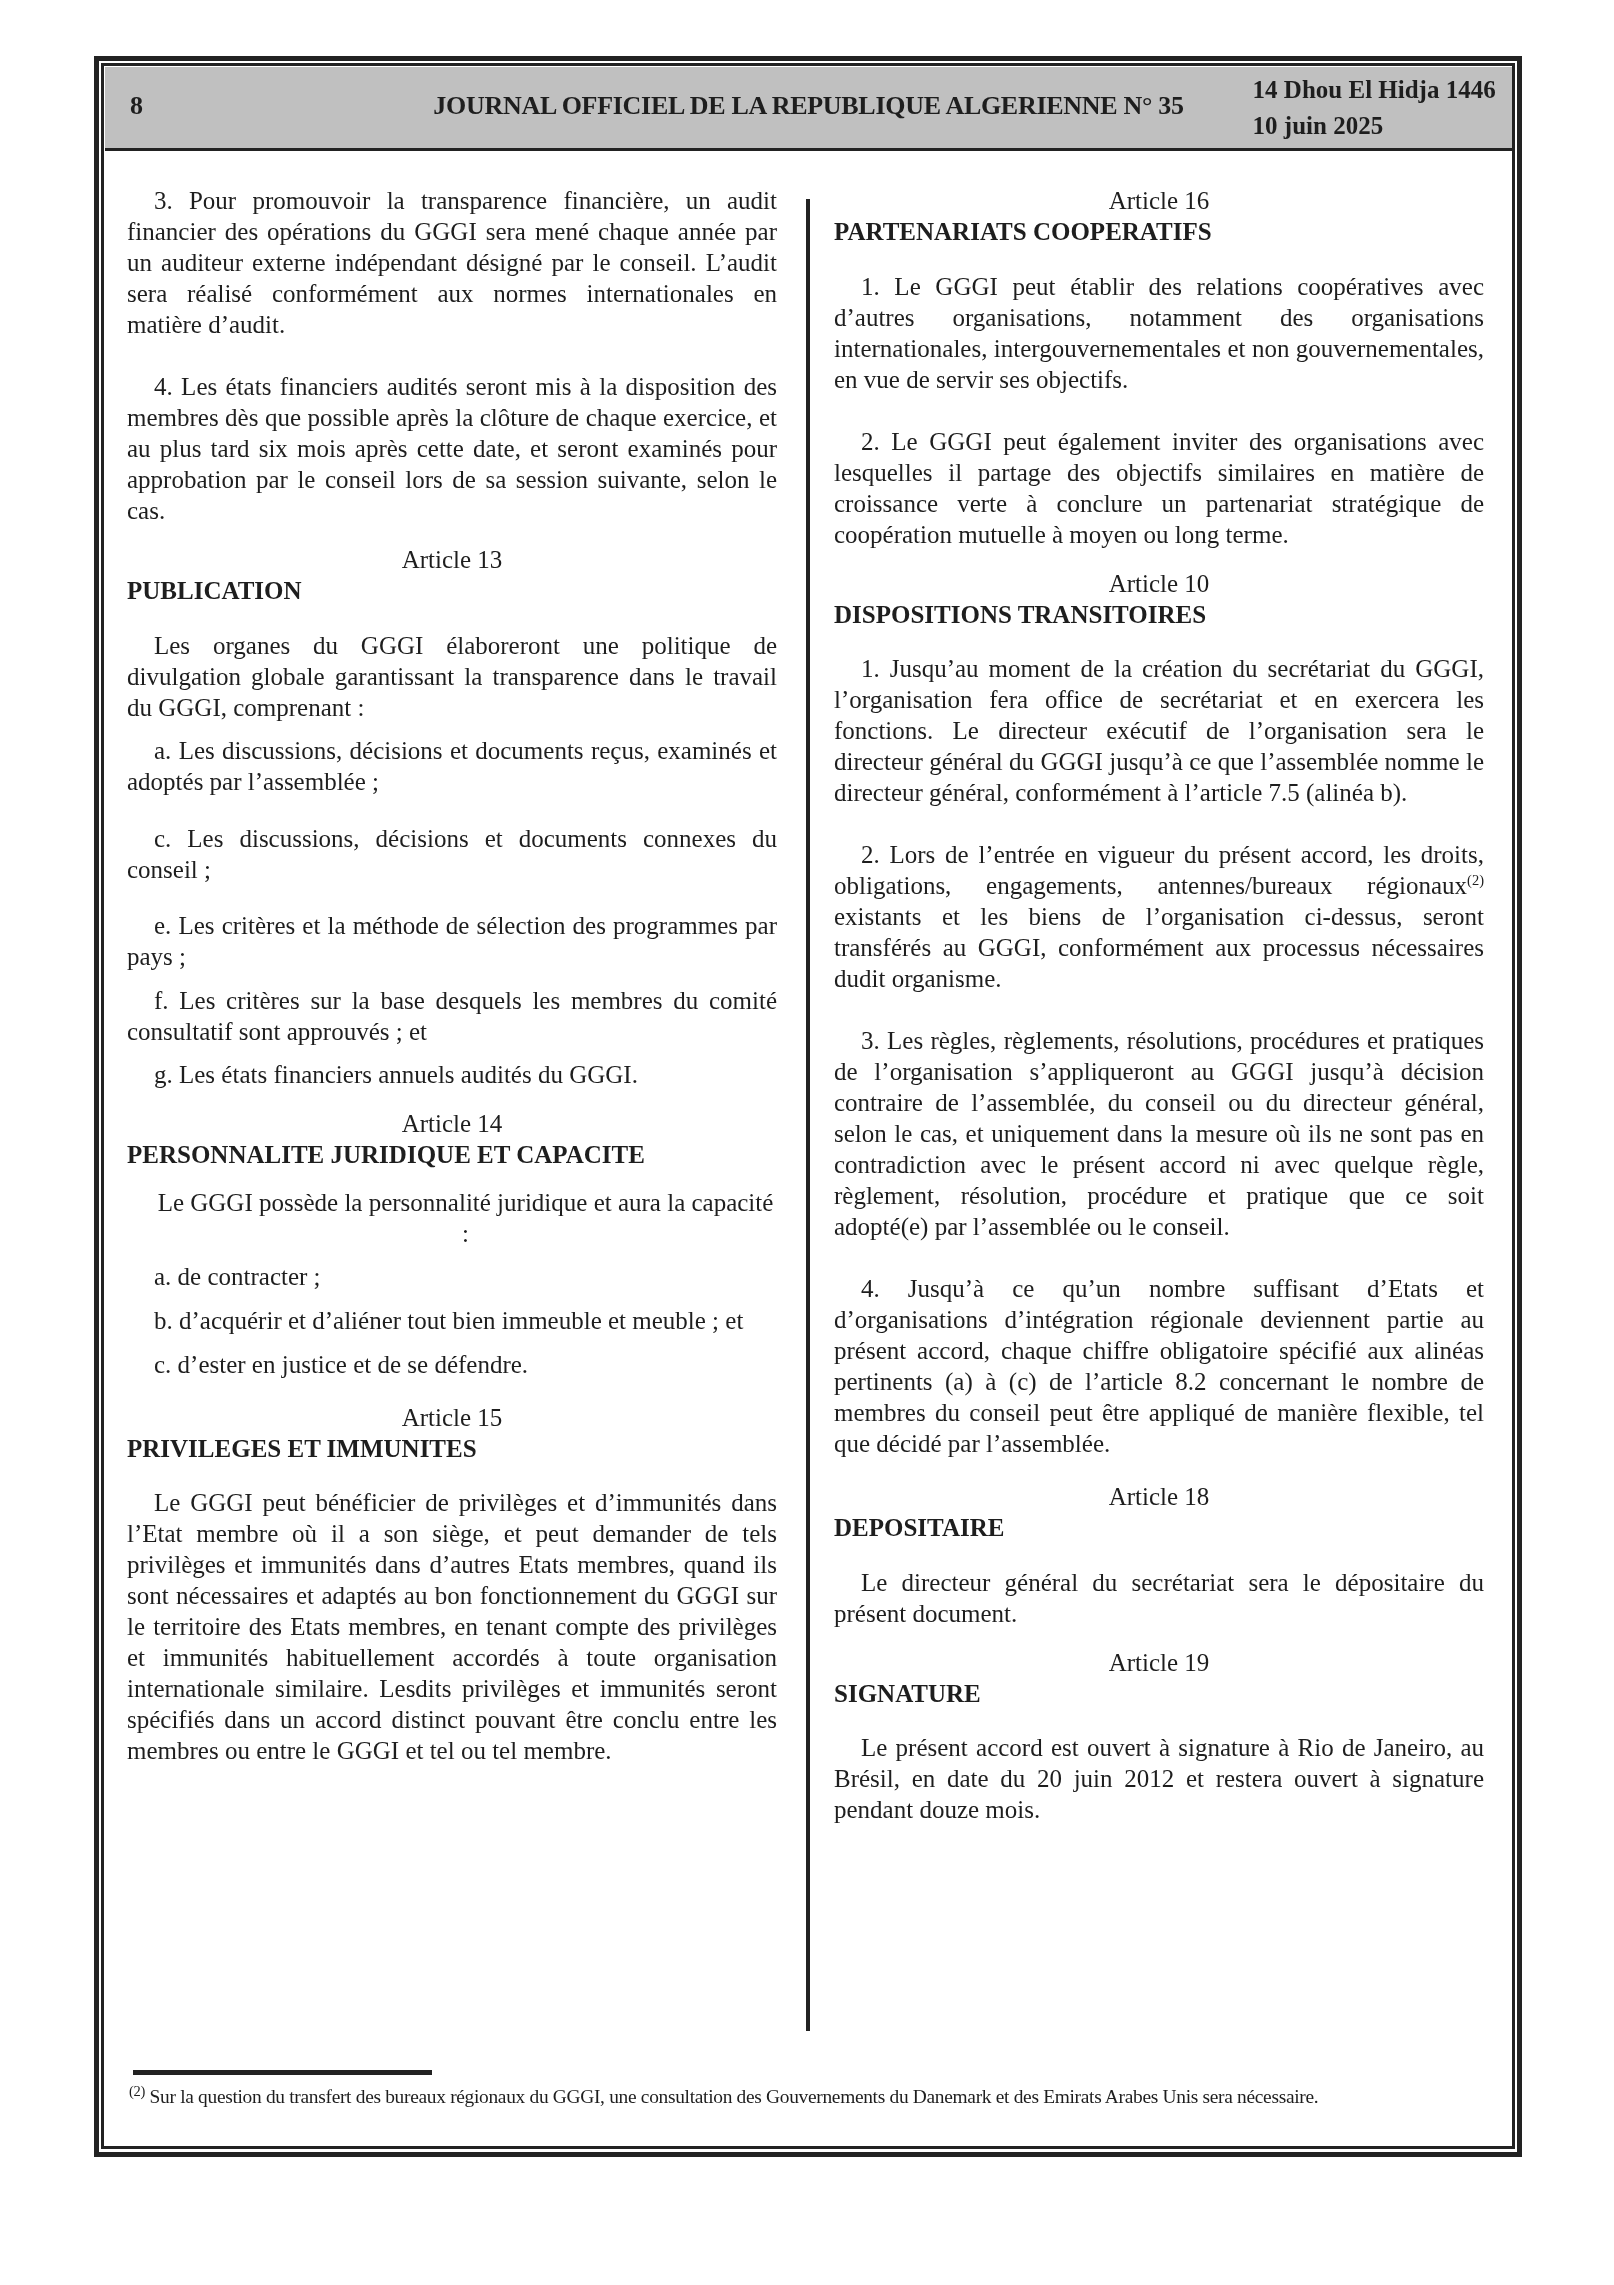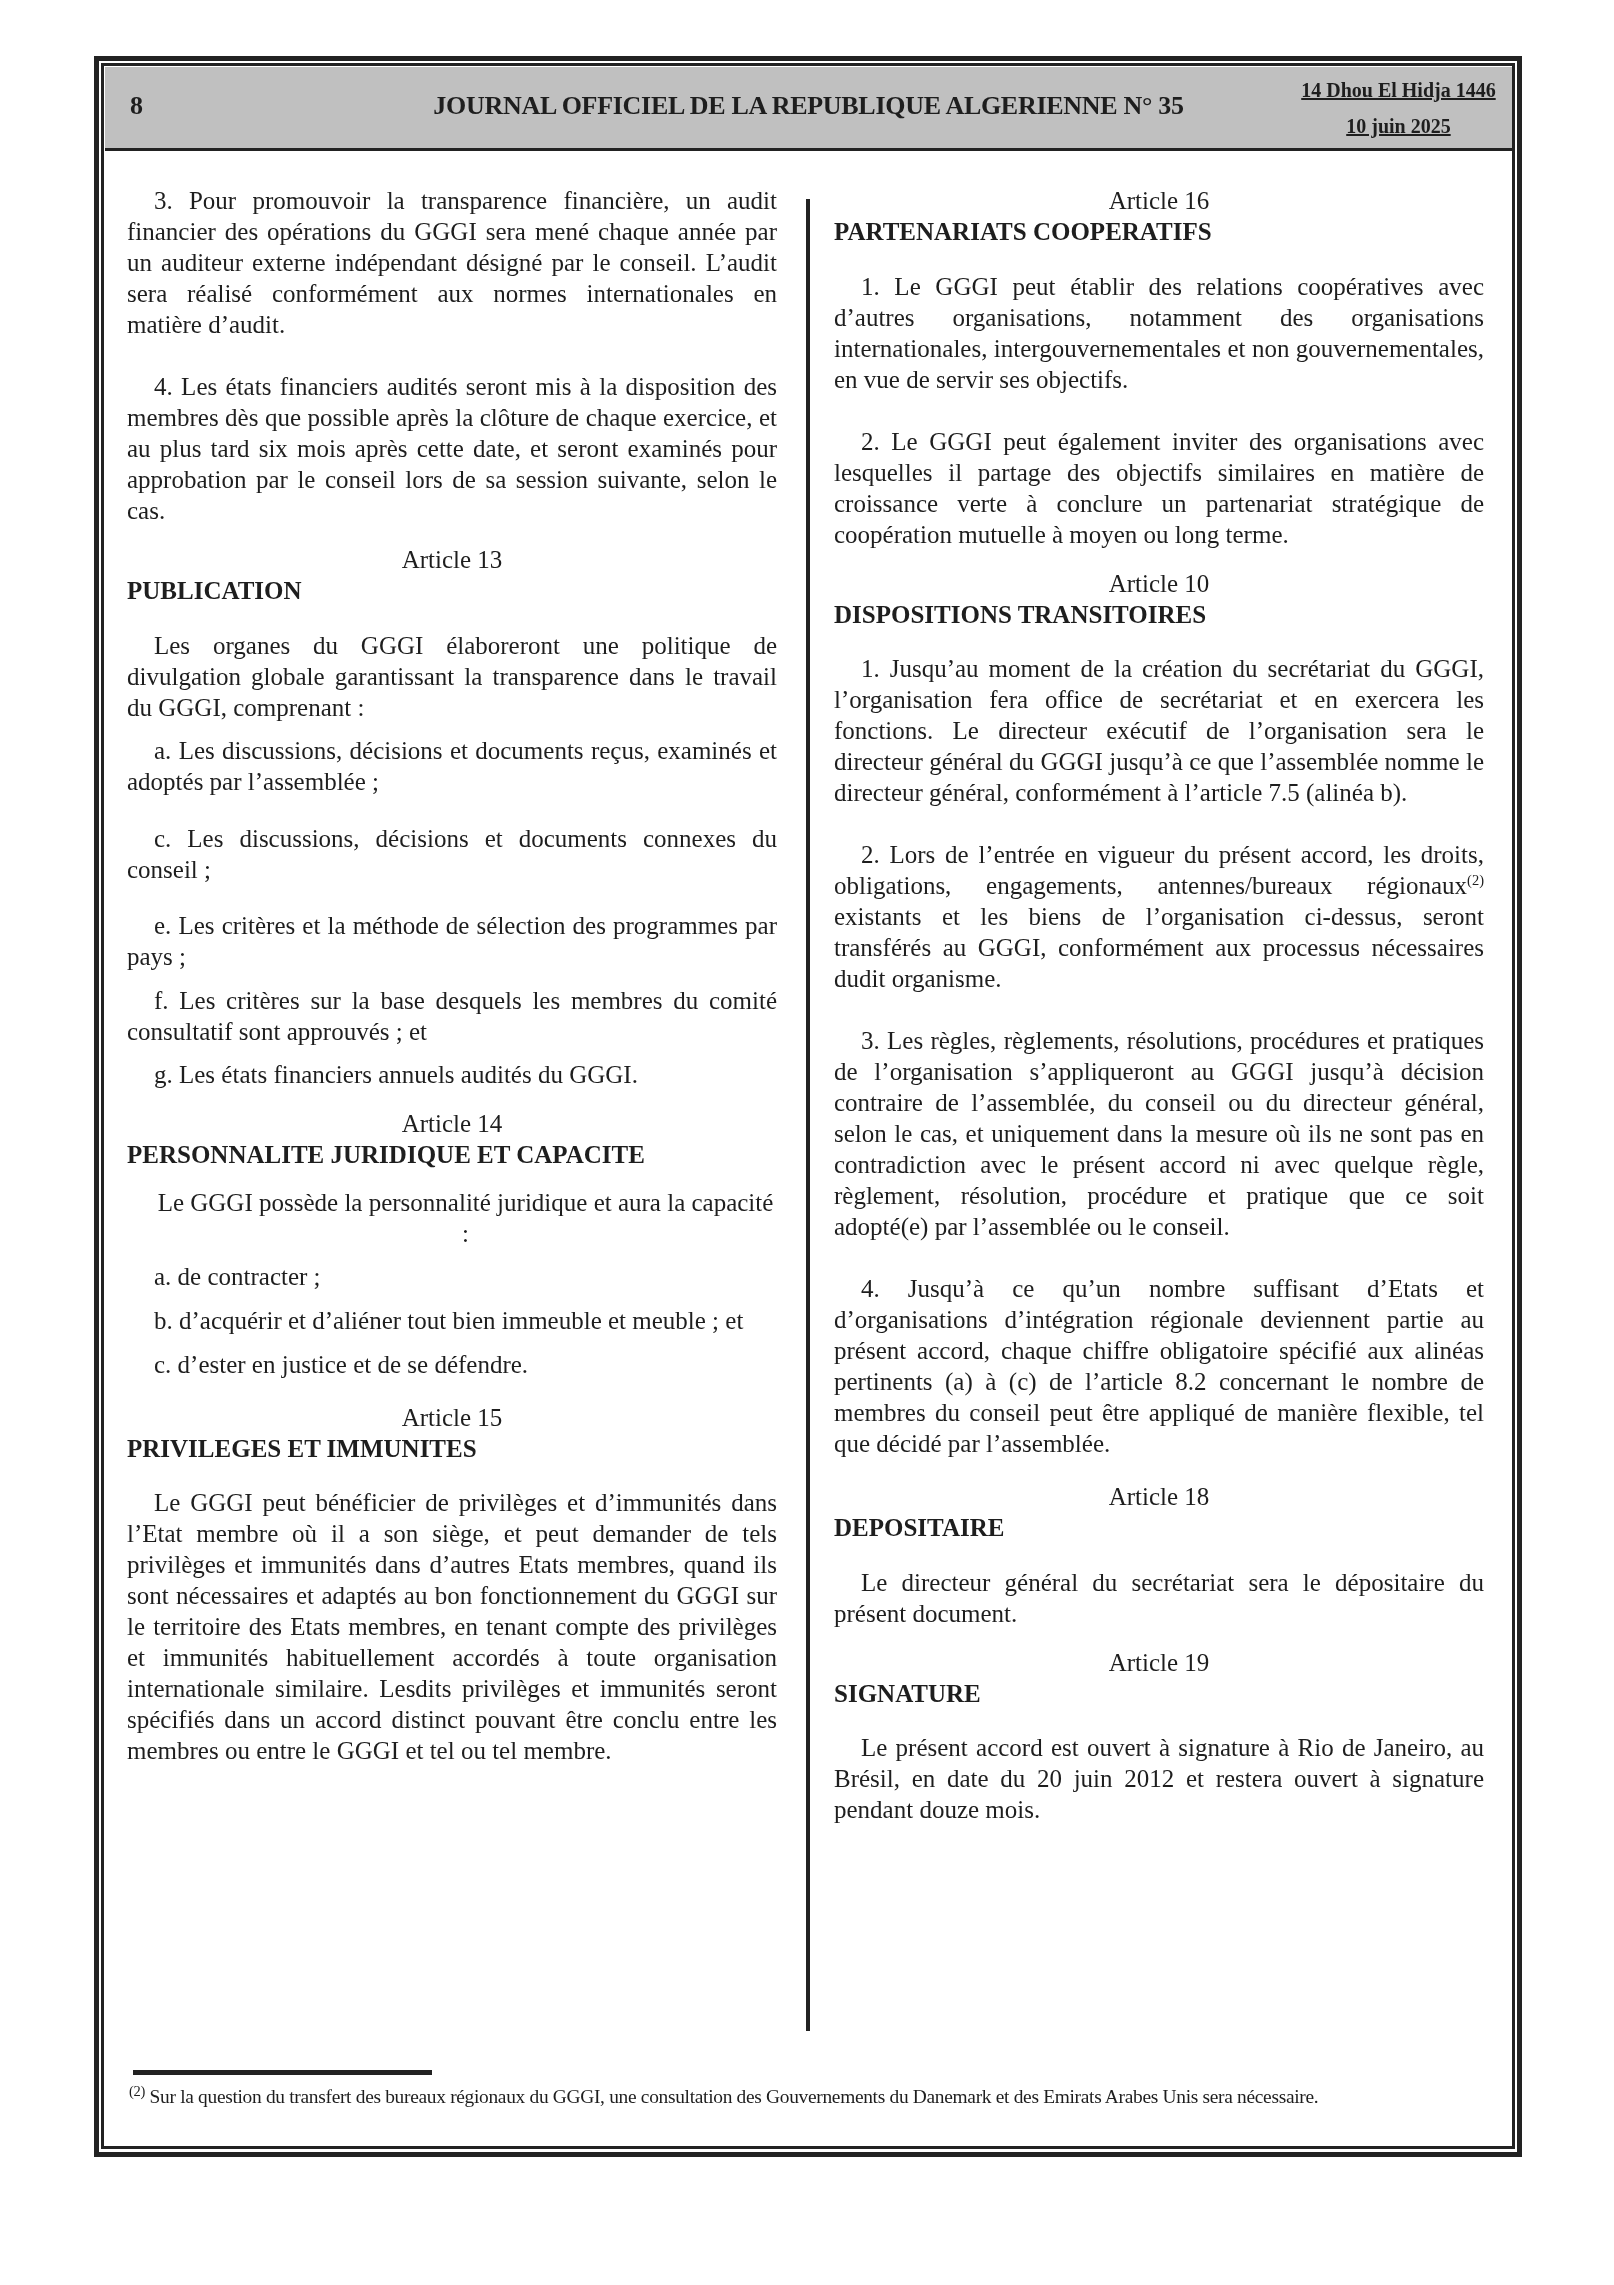--- a/index.html
+++ b/index.html
@@ -7,22 +7,22 @@
          font-family:"Liberation Serif", "DejaVu Serif", serif; color:#1e1e1e; }
   .outer { position:absolute; left:94px; top:56px; width:1428px; height:2101px;
            border:5.4px solid #222; box-sizing:border-box; }
   .inner { position:absolute; left:101px; top:63px; width:1414px; height:2086px;
            border:3.6px solid #222; box-sizing:border-box; }
   .header { position:absolute; left:105px; top:67px; width:1407px; height:84px;
             background:#c0c0c0; border-bottom:3.6px solid #222; box-sizing:border-box; }
   .hdr-page { position:absolute; left:25px; top:23.5px; font-size:26px; font-weight:bold; }
   .hdr-title { position:absolute; left:0; right:0; top:23.5px; text-align:center;
                font-size:26px; font-weight:bold; letter-spacing:-0.3px; }
-  .hdr-date { position:absolute; right:16.3px; top:5.4px; text-align:center;
-              font-size:20px; font-weight:bold; line-height:36px;text-decoration:underline; }
+  .hdr-date { position:absolute; right:16.3px; top:5.4px; text-align:left;
+              font-size:25px; font-weight:bold; line-height:36px; }
   .col { position:absolute; top:185px; font-size:25px; line-height:31px; }
   .col-left { left:127px; width:650px; }
   .col-right { left:834px; width:650px; }
   .divider { position:absolute; left:806px; top:199px; width:3.6px; height:1832px; background:#222; }
   p { margin:0; text-align:justify; text-indent:27px; }
   p.noind { text-indent:0; padding-left:27px; }
   .gap { height:31px; }
   .gap-s { height:12.7px; }
   .art-num { text-align:center; text-indent:0; margin-top:18px; }
   .art-title { text-align:left; text-indent:0; font-weight:bold; margin-bottom:23.5px; }

